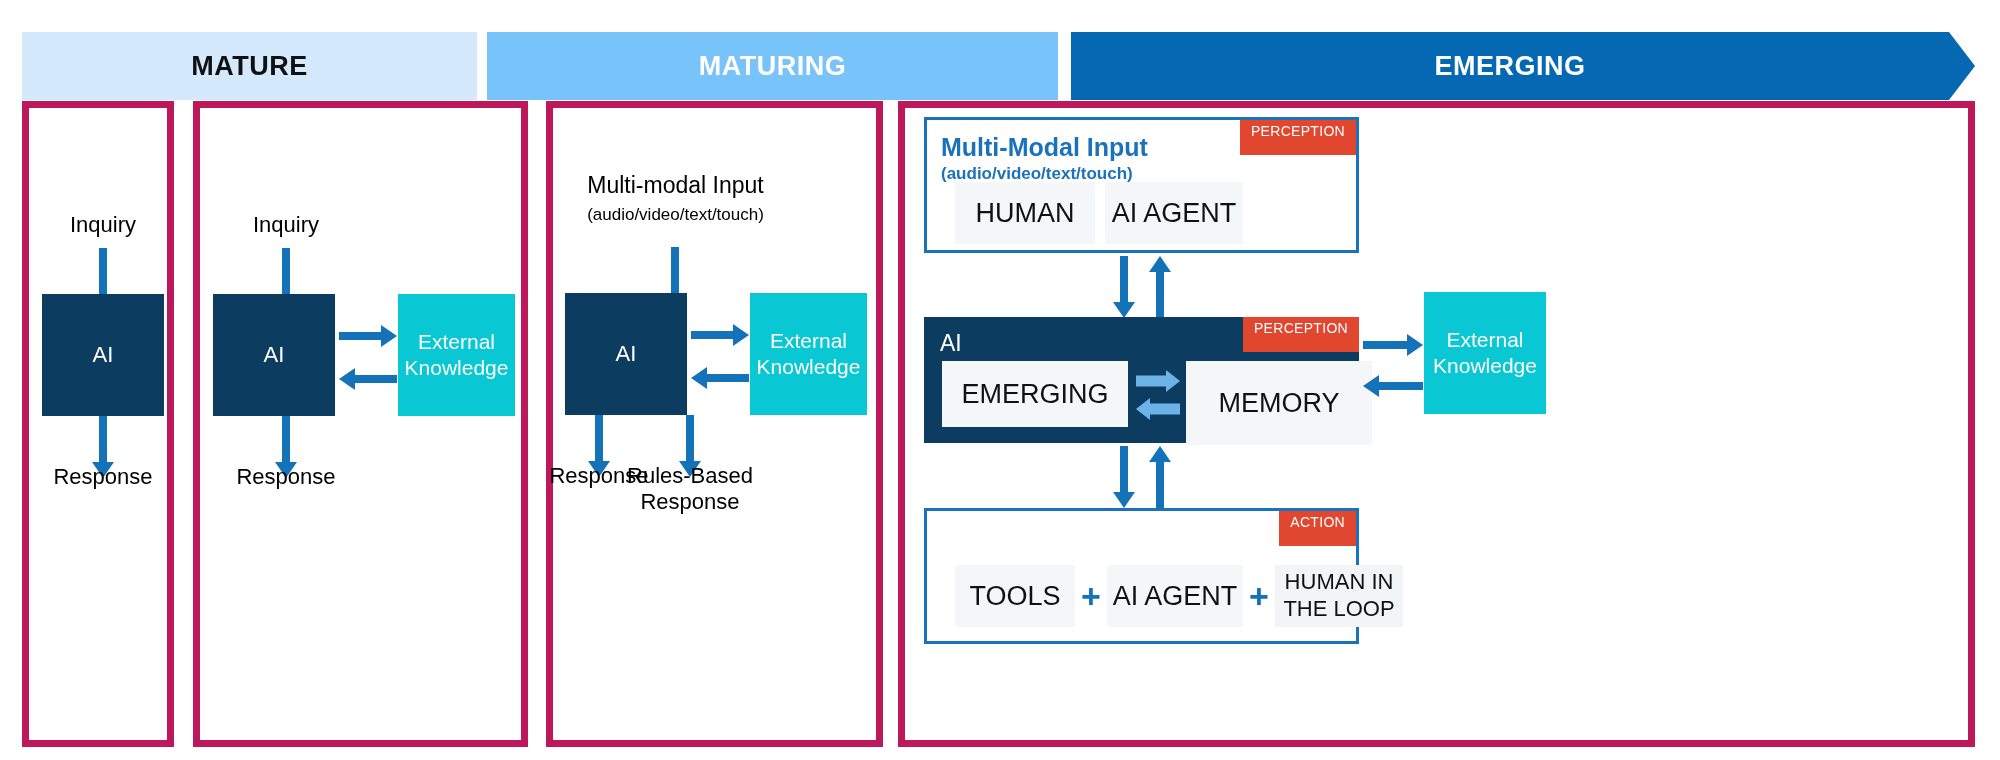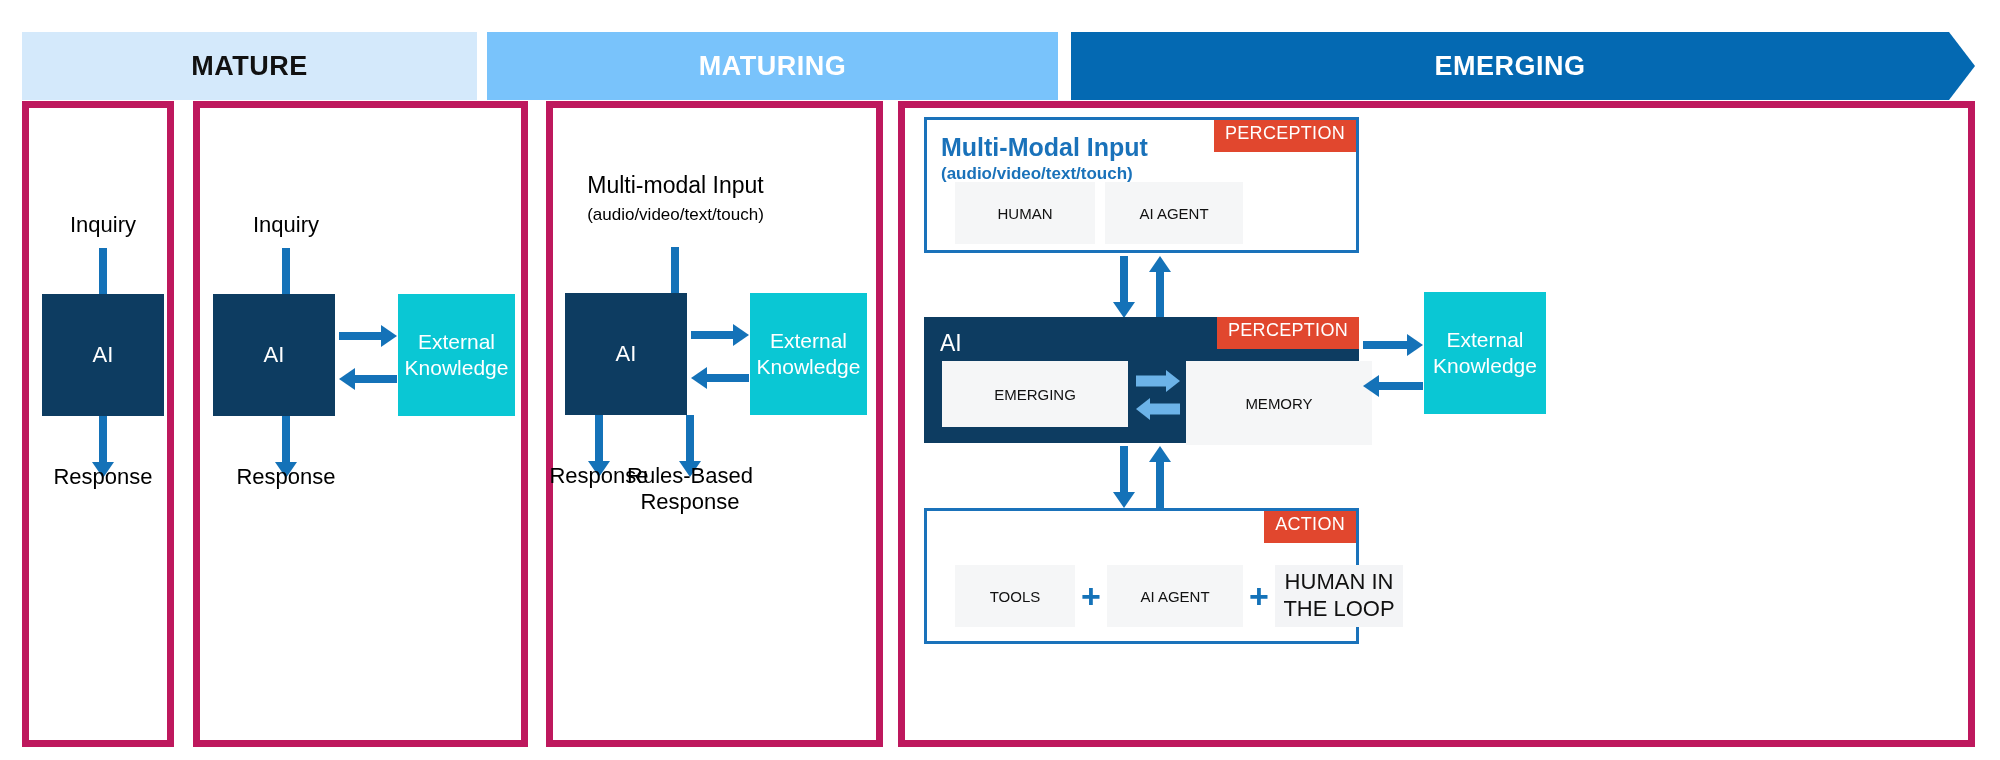--- a/index.html
+++ b/index.html
@@ -133,22 +133,22 @@
     background: #ffffff;
   }
   .box-solid {
     background: #0d3c61;
   }
   .tag {
     position: absolute;
     top: 0; right: 0;
     background: #e1472e;
     color: #ffffff;
-    font-size: 18px;
-    padding: 3px 11px 8px 11px;
+    font-size: 14px;
+    padding: 3px 11px 16px 11px;
     letter-spacing: .3px;
   }
   .mm-title {
     position: absolute;
     left: 14px; top: 13px;
     color: #1a72ba;
     font-weight: bold;
     font-size: 25px;
   }
   .mm-sub {
@@ -175,21 +175,21 @@
     color: #111111;
     line-height: 1.22;
     white-space: pre-line;
   }
   .chip-white {
     position: absolute;
     background: #f5f6f7;
     display: flex;
     align-items: center;
     justify-content: center;
-    font-size: 15px;
+    font-size: 27px;
     color: #111111;
   }
   .plus {
     position: absolute;
     color: #1472b8;
     font-weight: bold;
     font-size: 34px;
     line-height: 1;
     display: flex;
     align-items: center;

